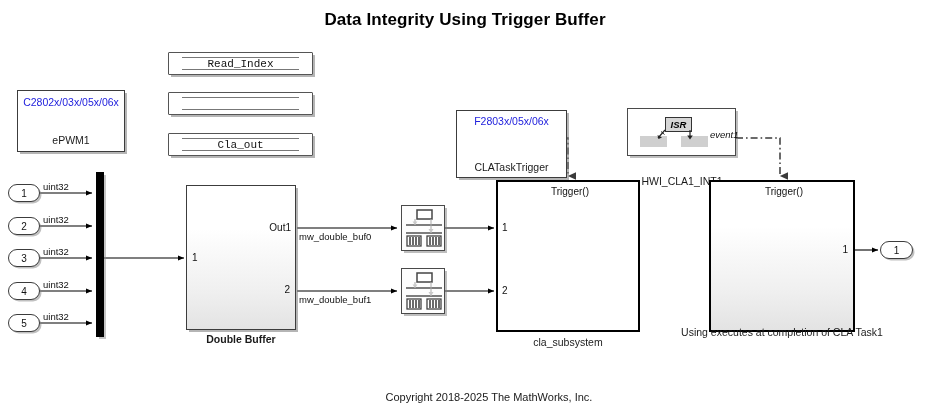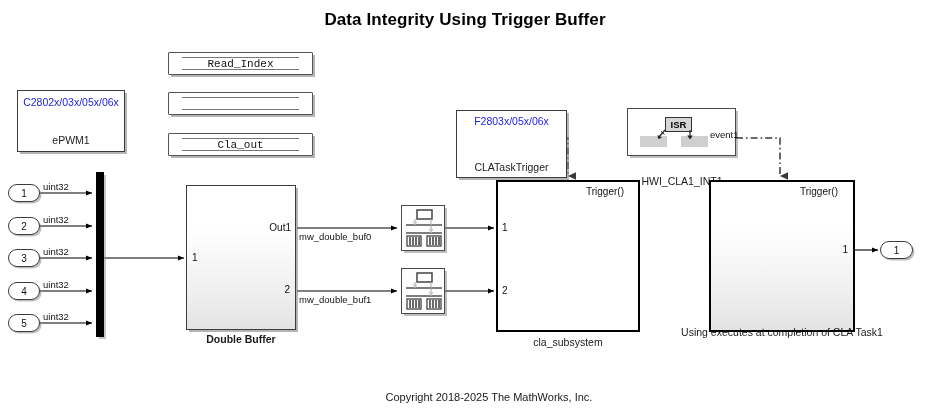--- a/index.html
+++ b/index.html
@@ -134,21 +134,20 @@
     white-space: nowrap;
   }
   .port-num {
     font-size: 10px;
     color: #111;
   }
   .trig-label {
     font-size: 10px;
     color: #111;
     text-align: center;
-    padding-left: 35px;
   }
   .inner-caption {
     font-size: 10.5px;
     color: #111;
     text-align: center;
   }
 
   
   .memblk {
     box-sizing: border-box;
@@ -156,20 +155,21 @@
     background: #fdfdfd;
     box-shadow: 2.5px 2.5px 0 -0.5px rgba(125,125,125,0.5);
   }
 
   
   .hwi {
     box-sizing: border-box;
     border: 1.5px solid #4a4a4a;
     background: #fff;
     box-shadow: 2.5px 2.5px 0 -0.5px rgba(125,125,125,0.5);
+    font-style: italic;
   }
   .isr-box {
     position: absolute;
     background: #d6d6d6;
     border: 1.4px solid #333;
     font-size: 9.5px;
     font-weight: bold;
     color: #000;
     display: flex;
     align-items: center;

